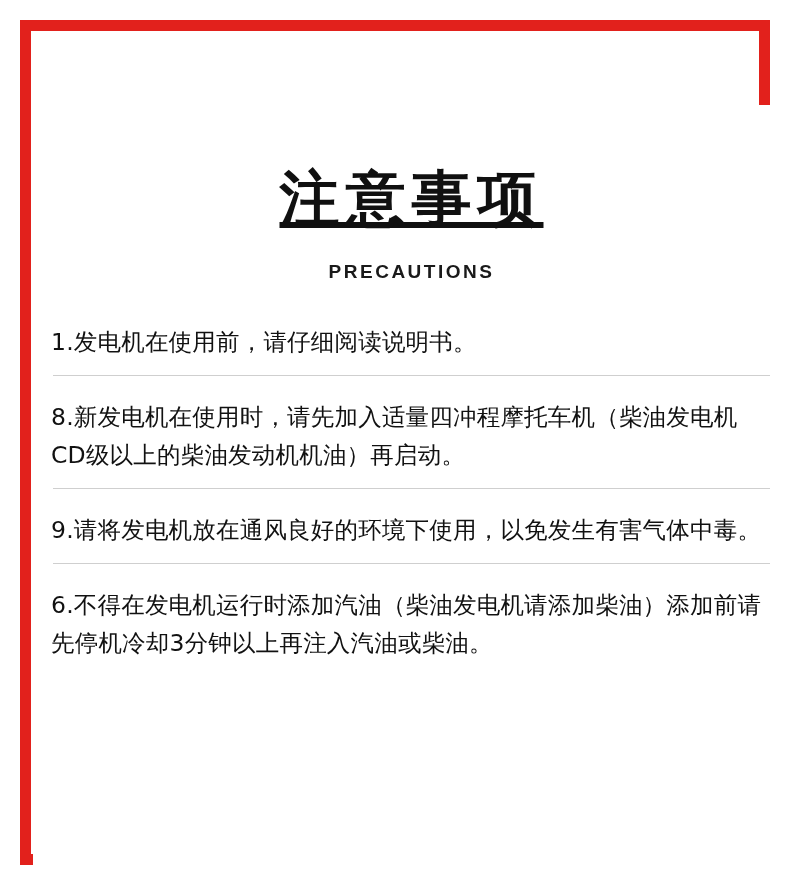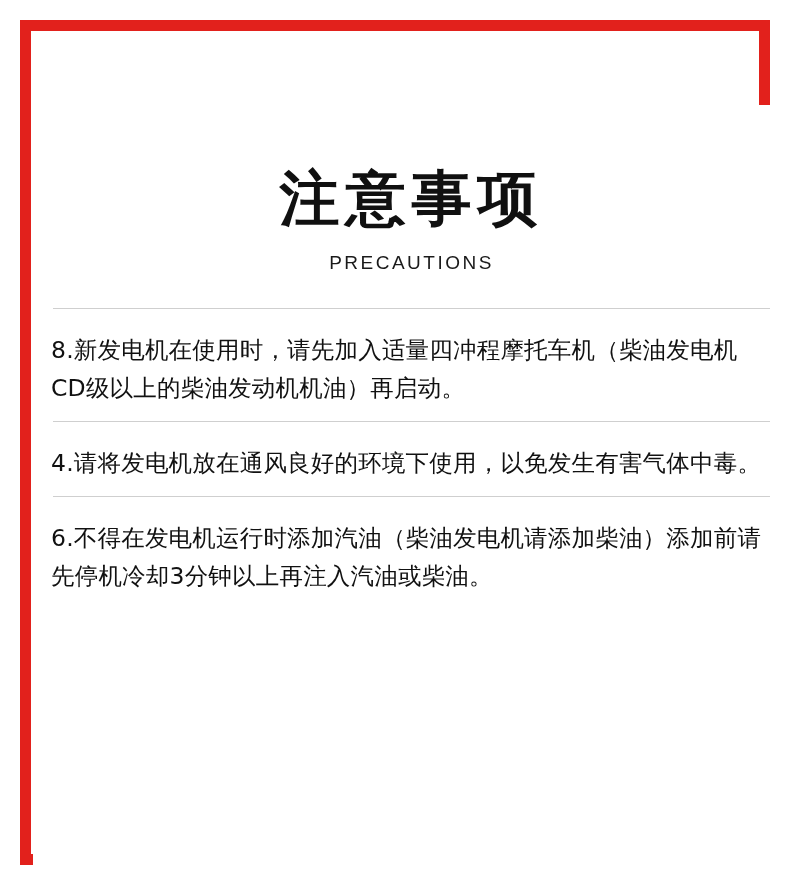--- a/index.html
+++ b/index.html
@@ -60,29 +60,30 @@
   }
 
   .main-title {
     font-family: "DejaVu Sans", "Liberation Sans", sans-serif;
     font-size: 60px;
     font-weight: 800;
     letter-spacing: 6px;
     color: #101010;
     line-height: 1.05;
     margin: 0;
+    text-decoration: underline;
   }
 
   .sub-title {
     font-family: "Liberation Sans", sans-serif;
     font-size: 19px;
-    font-weight: 400;
+    font-weight: 700;
     letter-spacing: 2.5px;
     color: #1a1a1a;
-    margin-top: 22px;
+    margin-top: 31px;
   }
 
   .items {
     margin-top: 34px;
     padding: 0 8px 0 8px;
   }
 
   .item {
     font-family: "DejaVu Sans", "Liberation Sans", sans-serif;
     font-size: 23.5px;
@@ -113,26 +114,27 @@
   <div class="white-panel">
     <div class="content">
 
       <div class="title-block">
         <div class="main-title">注意事项</div>
         <div class="sub-title">PRECAUTIONS</div>
       </div>
 
       <div class="items">
 
+        <div class="item">1.发电机在使用前，请仔细阅读说明书。</div>
         <hr class="divider">
 
         <div class="item">8.新发电机在使用时，请先加入适量四冲程摩托车机（柴油发电机CD级以上的柴油发动机机油）再启动。</div>
         <hr class="divider">
 
-        <div class="item">4.请将发电机放在通风良好的环境下使用，以免发生有害气体中毒。</div>
+        <div class="item">9.请将发电机放在通风良好的环境下使用，以免发生有害气体中毒。</div>
         <hr class="divider">
 
         <div class="item last">6.不得在发电机运行时添加汽油（柴油发电机请添加柴油）添加前请先停机冷却3分钟以上再注入汽油或柴油。</div>
 
       </div>
 
     </div>
   </div>
 
 </div>

